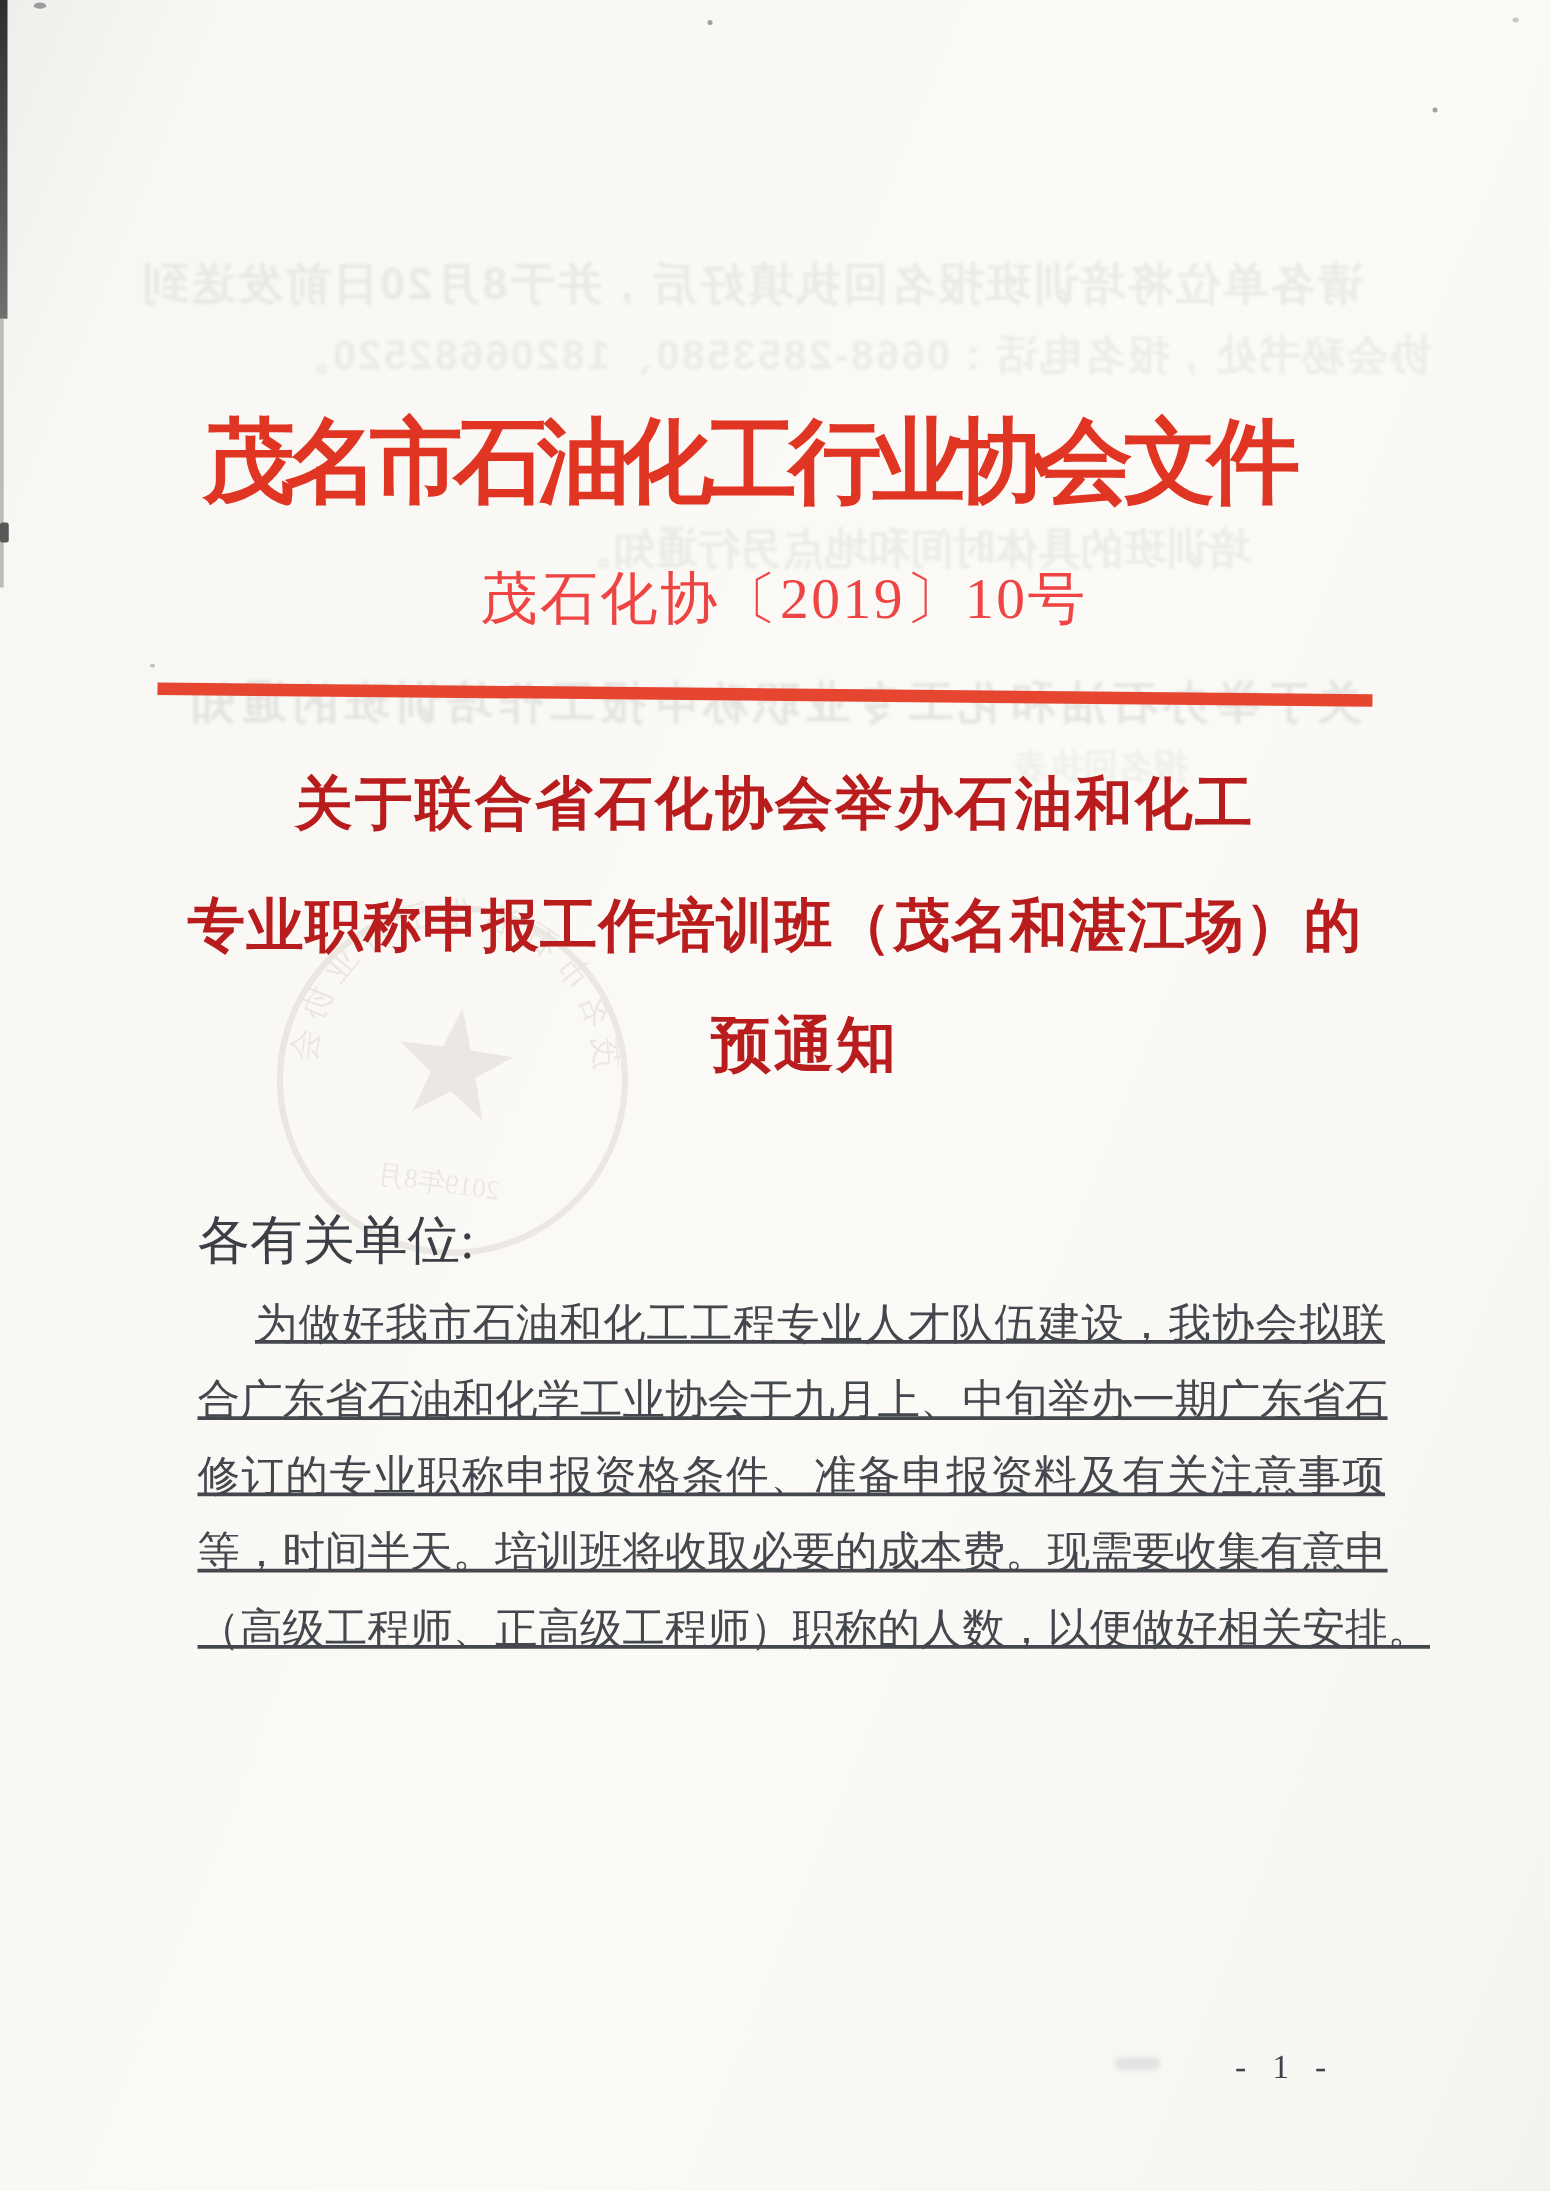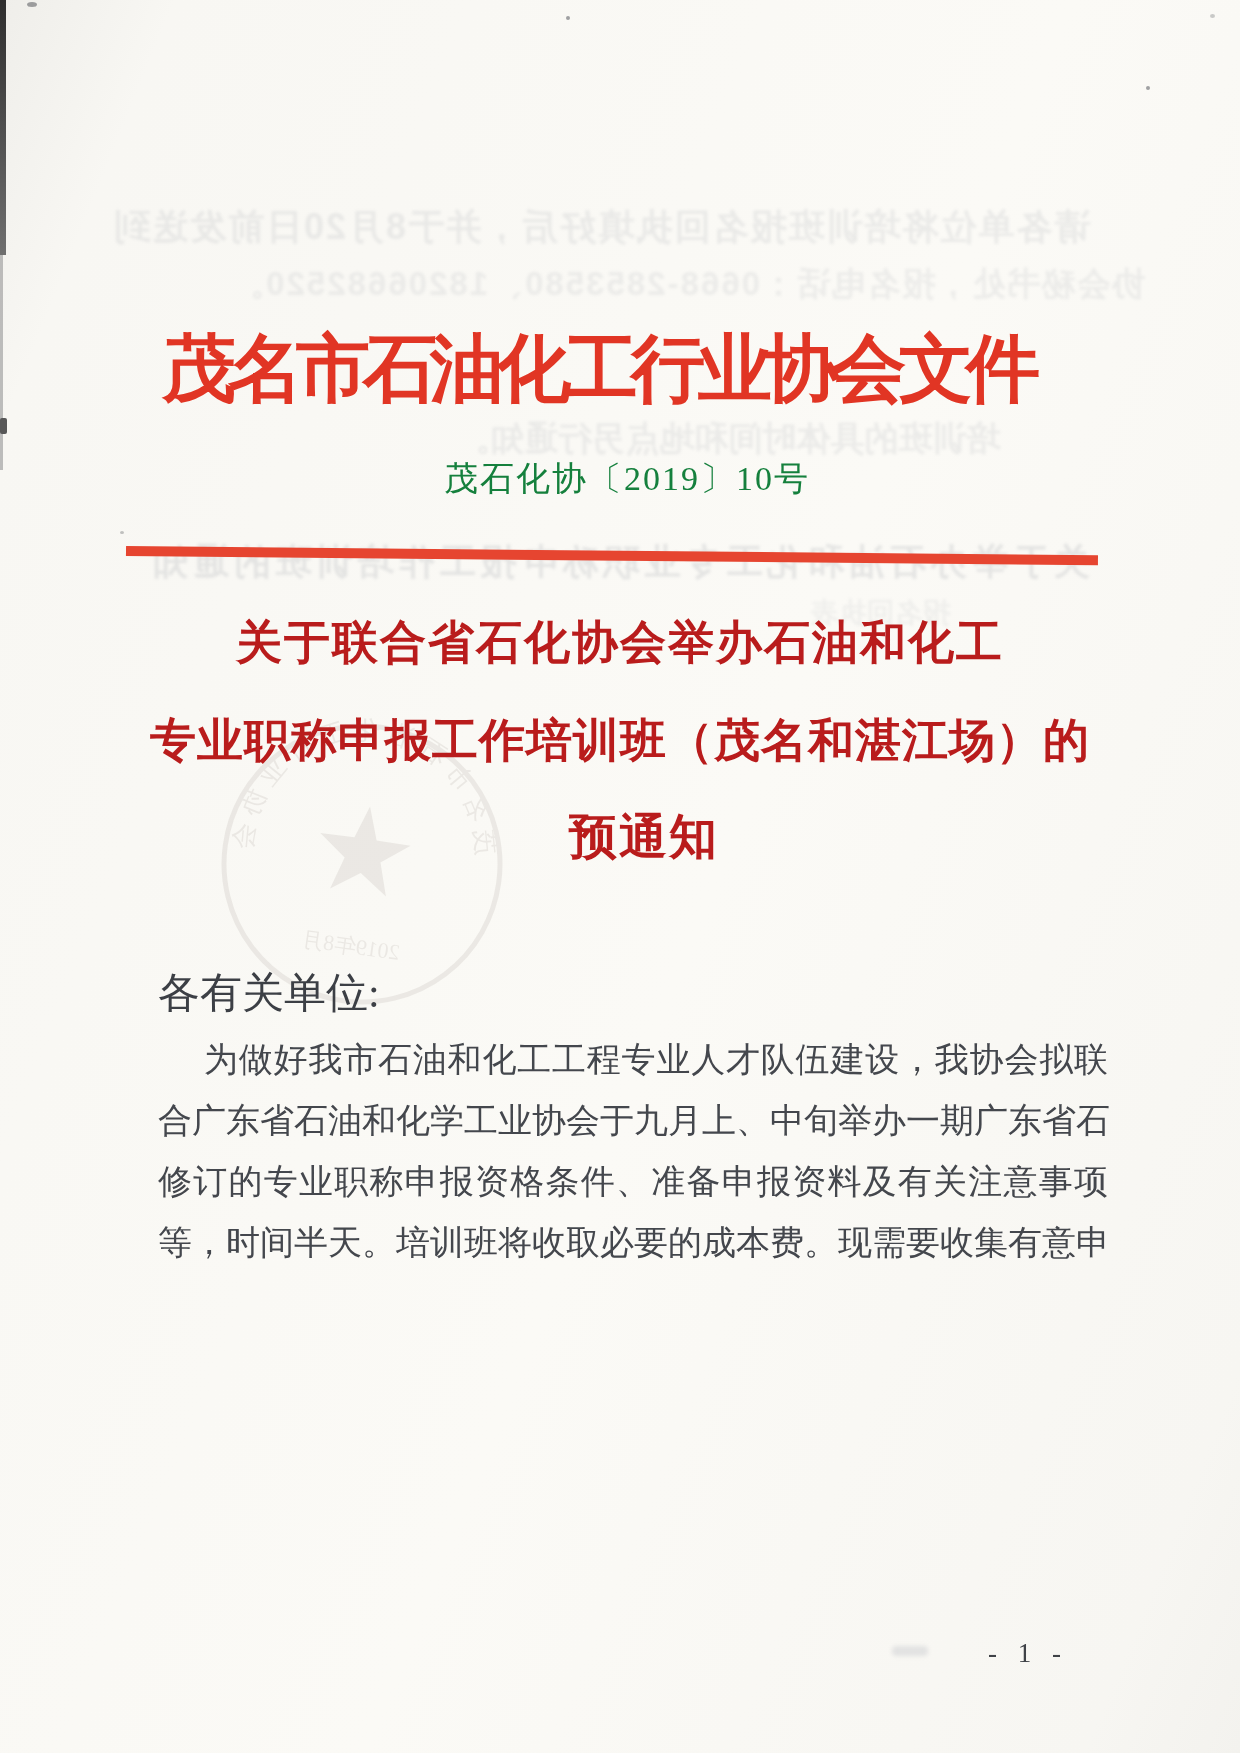--- a/index.html
+++ b/index.html
@@ -46,22 +46,22 @@
     font-family: "Liberation Sans", "DejaVu Sans", sans-serif;
     font-weight: 900;
     font-size: 74px; line-height: 78px;
     letter-spacing: -7px;
     color: #e13524;
   }
   .doc-number {
     top: 459px; left: 0; width: 1240px;
     text-align: center;
     padding-left: 14px; box-sizing: border-box;
-    font-size: 34px; line-height: 40px;
-    color: #15803d;
+    font-size: 46px; line-height: 40px;
+    color: #ef4444;
     letter-spacing: 2px;
   }
   .red-rule {
     top: 546px; left: 126px; width: 972px; height: 10px;
     background: #e64530;
     transform: rotate(0.55deg);
     transform-origin: left center;
     z-index: 3;
   }
   .doc-title {
@@ -88,20 +88,21 @@
     color: #44474d;
     font-size: 34px;
     z-index: 4;
   }
   .para-line {
     height: 61px; line-height: 61px;
     text-align: justify;
     text-align-last: justify;
     text-justify: inter-character;
     white-space: nowrap;
+    text-decoration: underline;
   }
   .para-line.indent { text-indent: 46px; }
   .para-line.last { text-align-last: left; }
 
   .page-number {
     top: 1638px; left: 988px; width: 130px;
     font-size: 27px; letter-spacing: 7px;
     color: #3f4247;
     white-space: nowrap;
   }
@@ -150,20 +151,21 @@
 <div class="abs doc-title t2">专业职称申报工作培训班（茂名和湛江场）的</div>
 <div class="abs doc-title t3">预通知</div>
 
 <div class="abs salutation">各有关单位:</div>
 
 <div class="abs para">
   <div class="para-line indent">为做好我市石油和化工工程专业人才队伍建设，我协会拟联</div>
   <div class="para-line">合广东省石油和化学工业协会于九月上、中旬举办一期广东省石</div>
   <div class="para-line">修订的专业职称申报资格条件、准备申报资料及有关注意事项</div>
   <div class="para-line">等，时间半天。培训班将收取必要的成本费。现需要收集有意申</div>
+  <div class="para-line last">（高级工程师、正高级工程师）职称的人数，以便做好相关安排。</div>
 </div>
 
 <div class="abs page-number">- 1 -</div>
 
 <div class="abs edge-strip"></div>
 <div class="abs edge-line"></div>
 <div class="abs edge-nub"></div>
 <div class="speck s1"></div>
 <div class="speck s2"></div>
 <div class="speck s3"></div>

